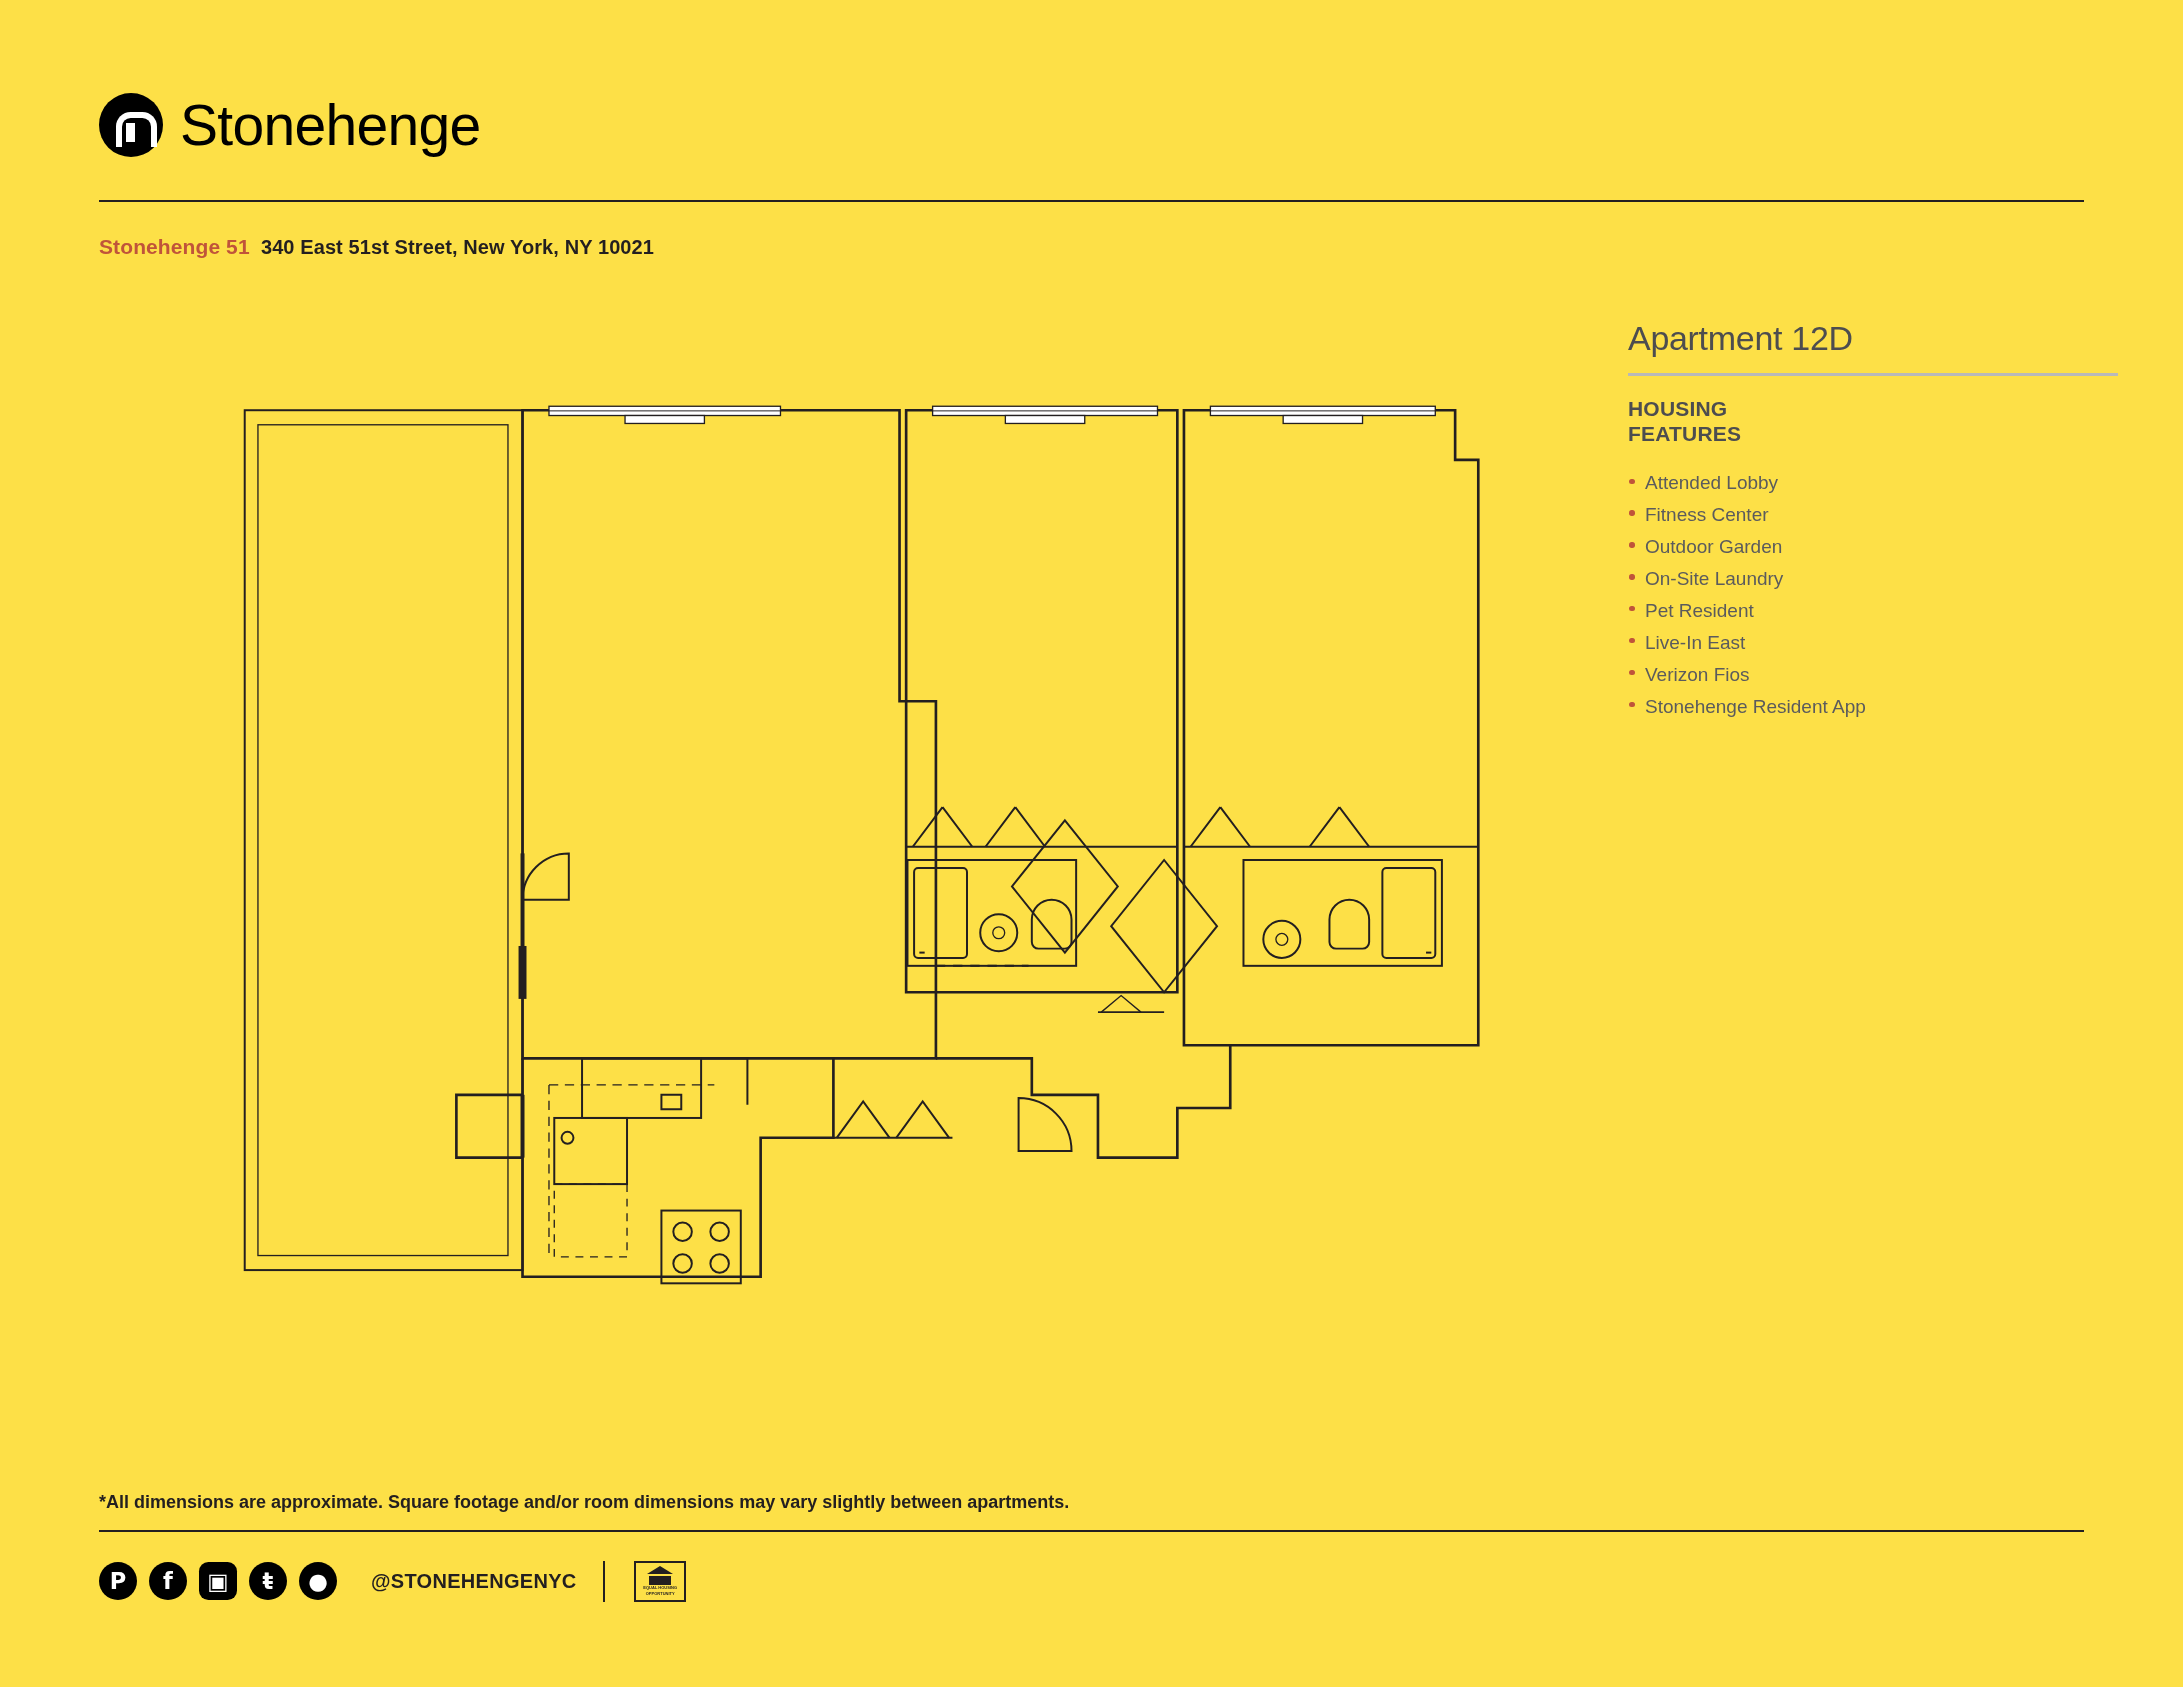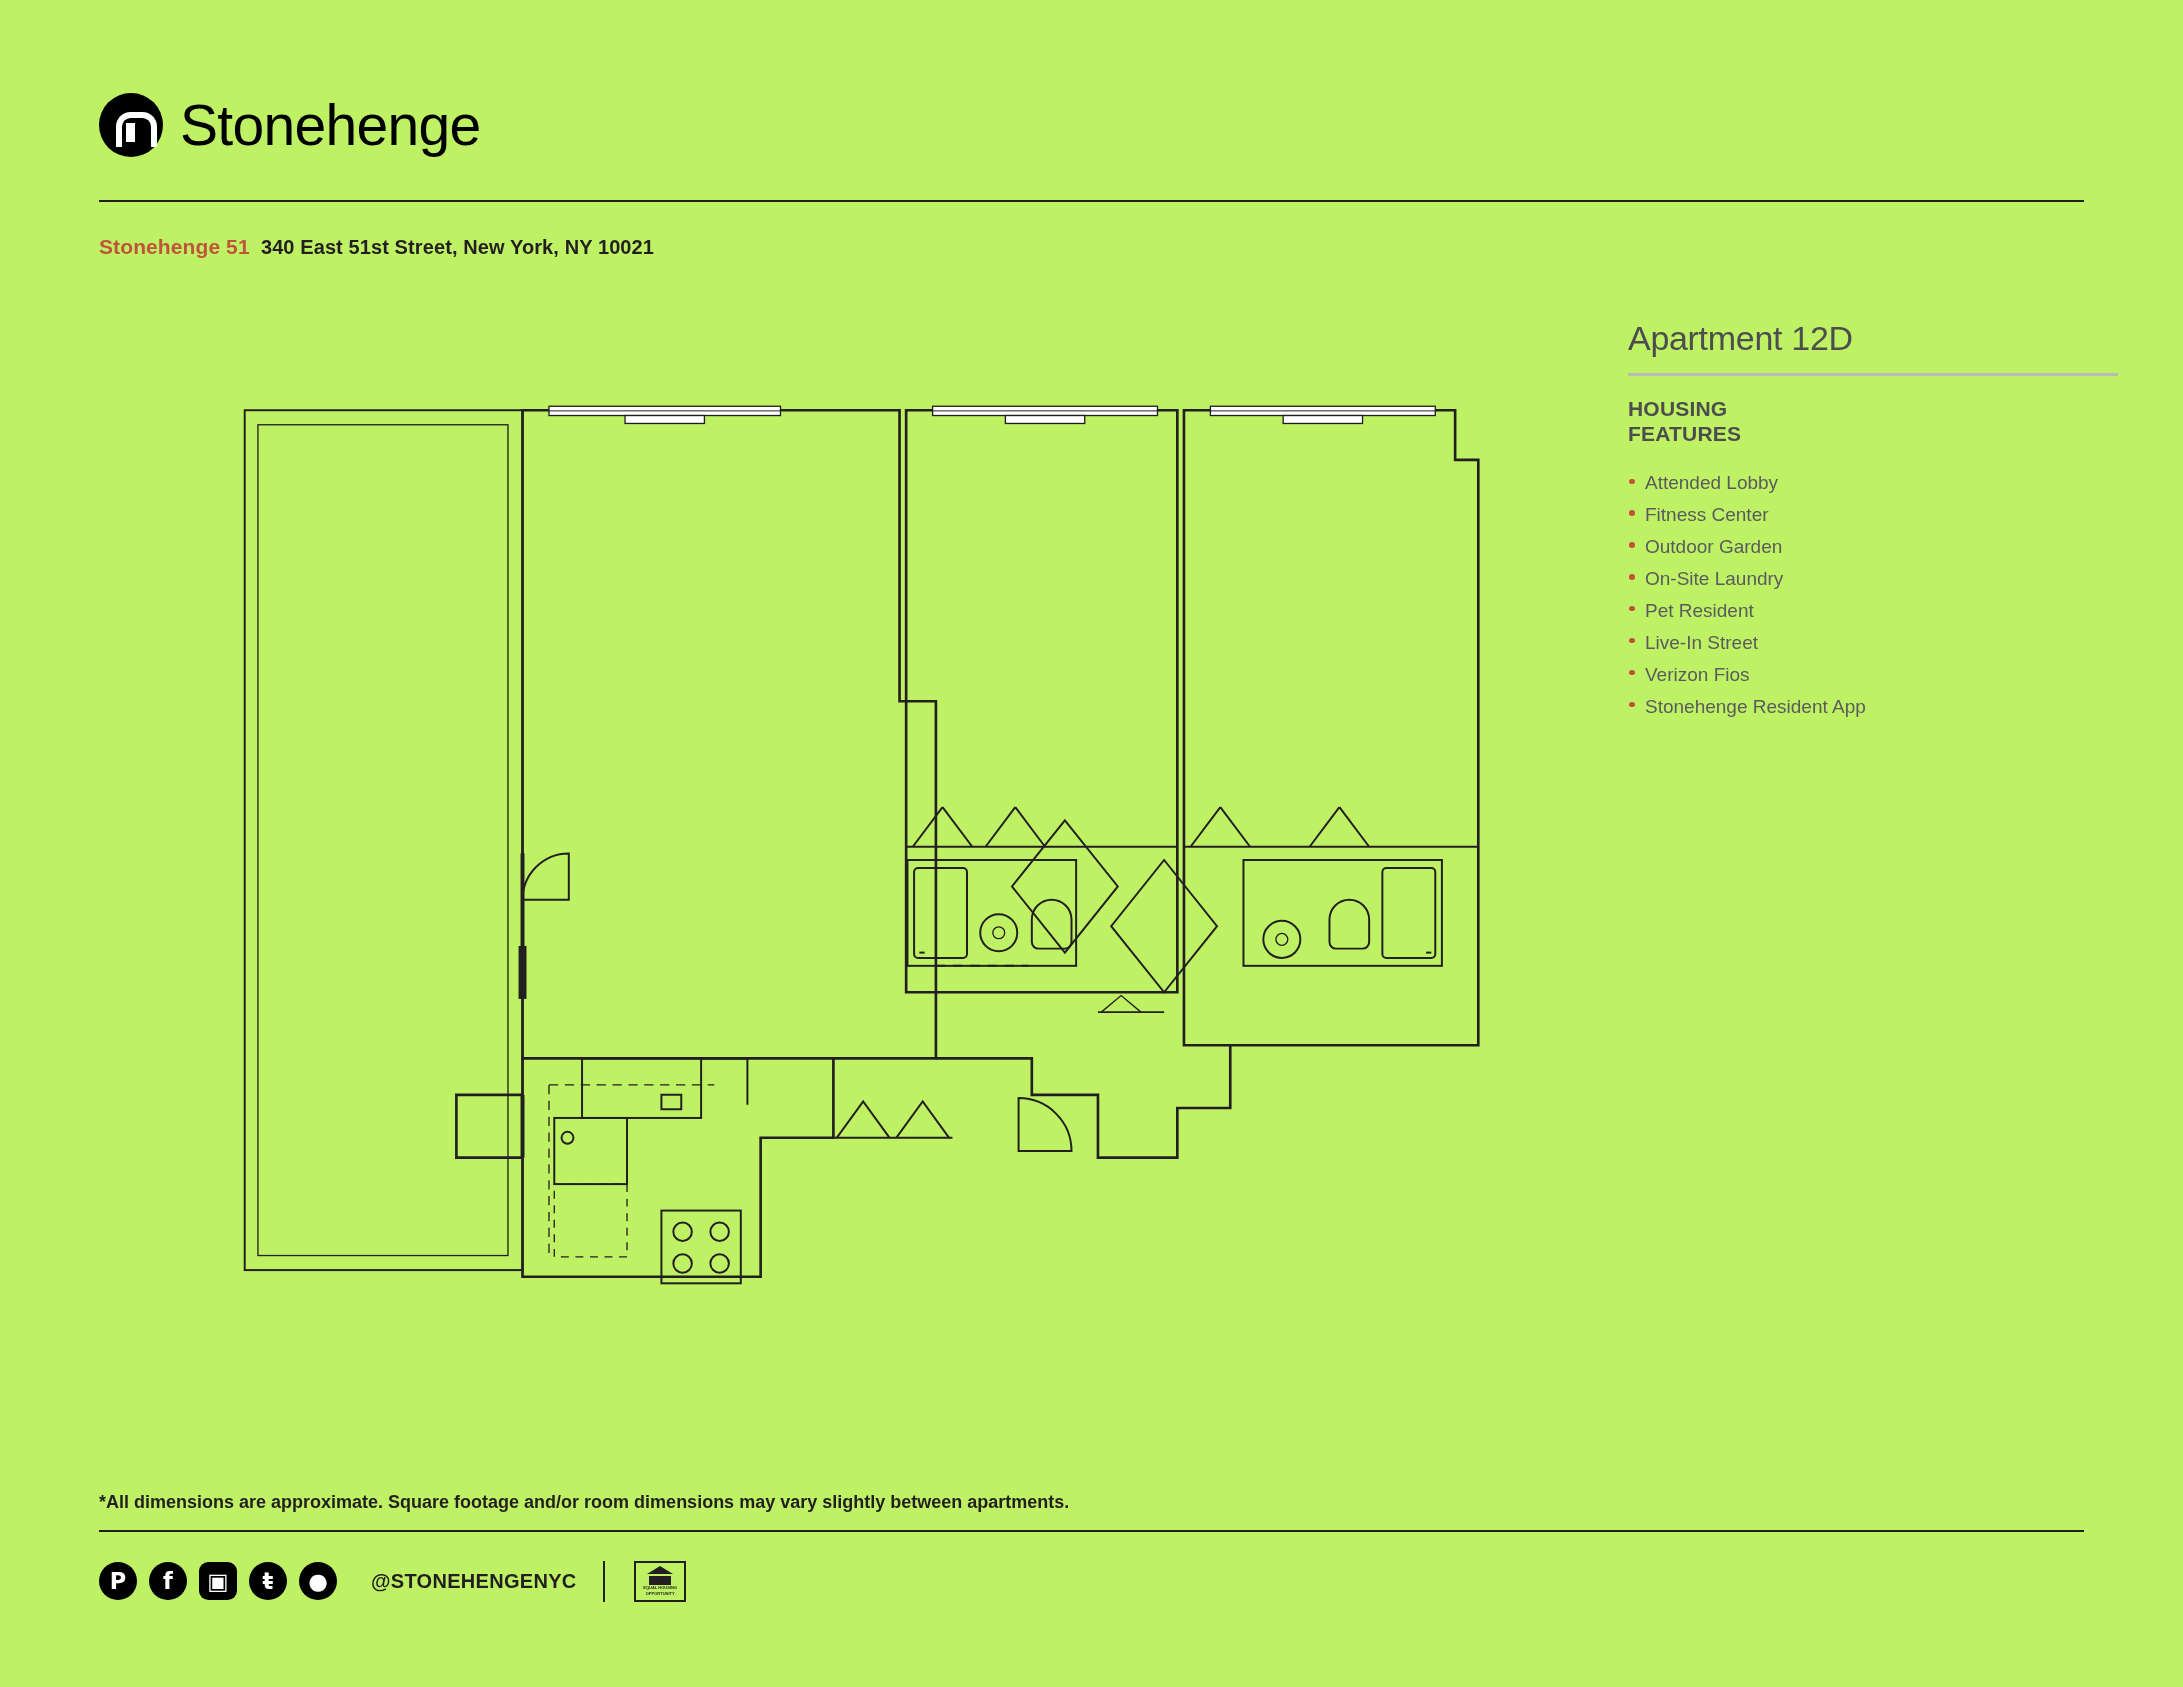--- a/index.html
+++ b/index.html
@@ -7,21 +7,21 @@
     margin: 0; padding: 0;
     width: 2183px; height: 1687px;
     background: #ffffff;
     font-family: "Liberation Sans", sans-serif;
     color: #231f20;
   }
   .page {
     position: relative;
     width: 2183px;
     height: 1687px;
-    background: #bef264;
+    background: #fde047;
     overflow: hidden;
   }
 
   
   .logo-row {
     position: absolute;
     left: 99px;
     top: 93px;
     display: flex;
     align-items: center;
@@ -238,21 +238,21 @@
     <div class="apt-title">Apartment 12D</div>
     <div class="info-rule"></div>
     <div class="features-title">HOUSING</div>
     <div class="features-title">FEATURES</div>
     <ul class="features-list">
       <li><span class="dot"></span><span>Attended Lobby</span></li>
       <li><span class="dot"></span><span>Fitness Center</span></li>
       <li><span class="dot"></span><span>Outdoor Garden</span></li>
       <li><span class="dot"></span><span>On-Site Laundry</span></li>
       <li><span class="dot"></span><span>Pet Resident</span></li>
-      <li><span class="dot"></span><span>Live-In Street</span></li>
+      <li><span class="dot"></span><span>Live-In East</span></li>
       <li><span class="dot"></span><span>Verizon Fios</span></li>
       <li><span class="dot"></span><span>Stonehenge Resident App</span></li>
     </ul>
   </div>
 
   <div class="floorplan">
     <svg width="1290" height="926" viewBox="0 0 1950 1400" xmlns="http://www.w3.org/2000/svg" fill="none" stroke="#231f20" stroke-width="3">
 
       <rect x="10" y="20" width="420" height="1300" stroke-width="3"></rect>
       <rect x="30" y="42" width="378" height="1256" stroke-width="2"></rect>

